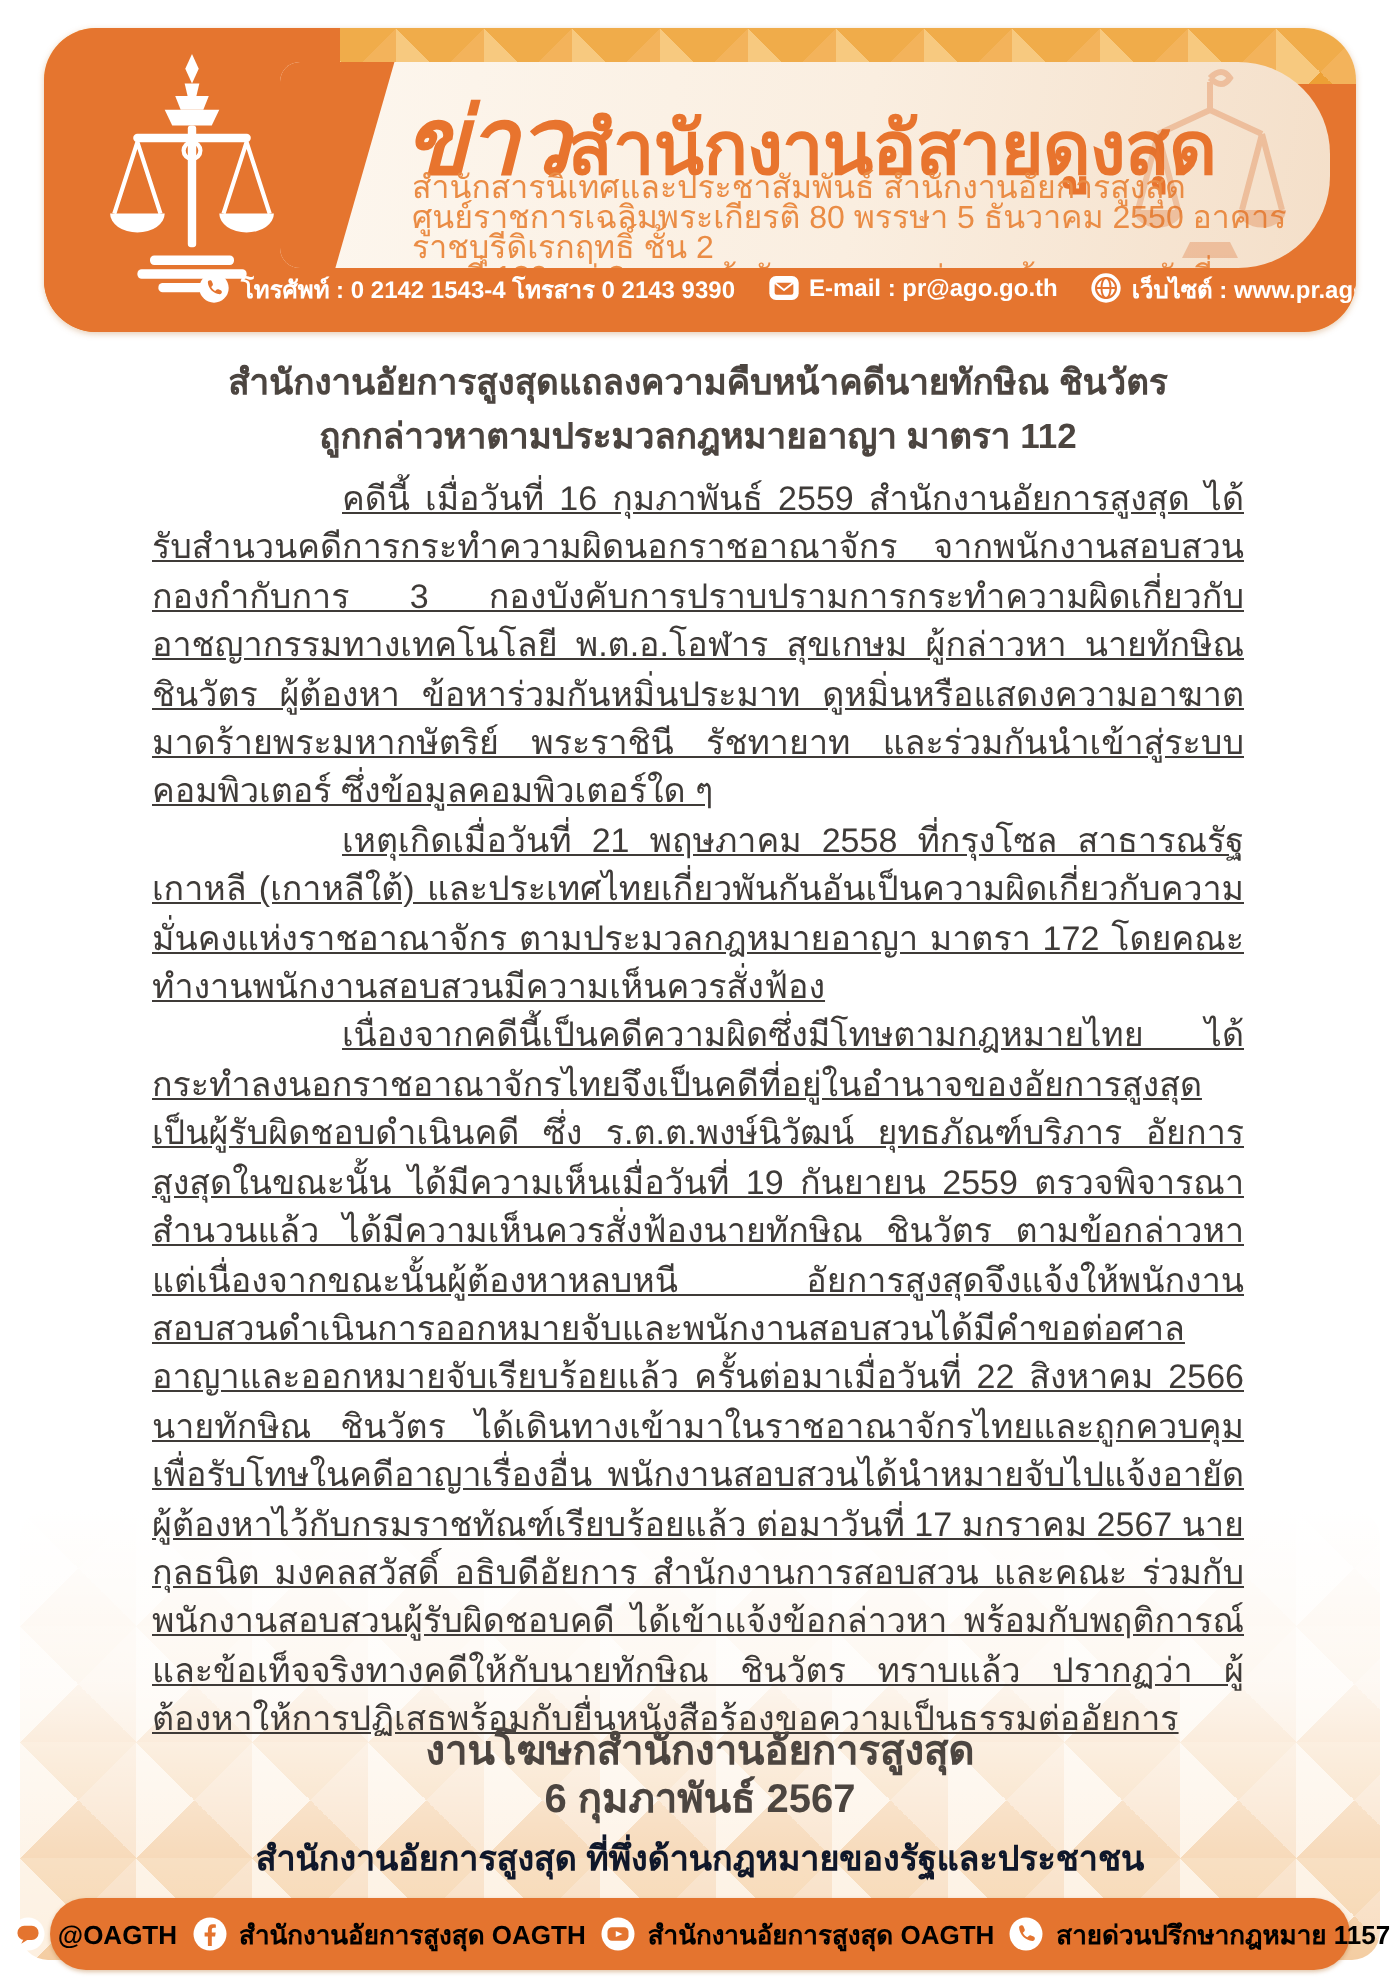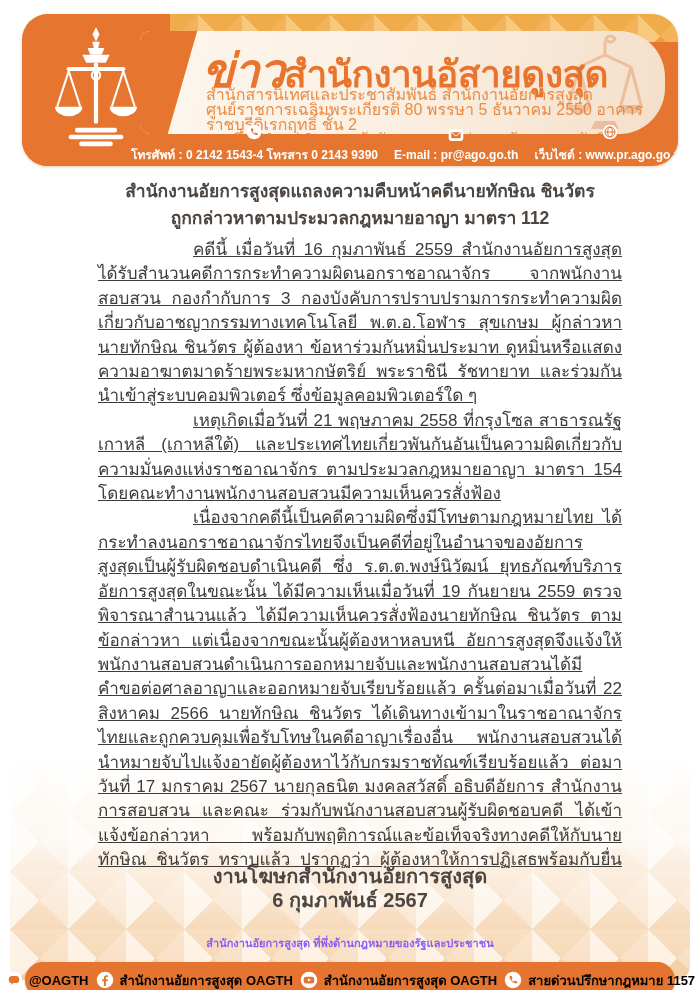--- a/index.html
+++ b/index.html
@@ -39,34 +39,34 @@
   .title-news{font-size:47px;font-weight:bold;font-style:italic;letter-spacing:-1px;}
   .title-org{font-size:37px;font-weight:bold;letter-spacing:-.5px;}
   .addr{position:absolute;left:66px;top:56px;color:#ea8c45;font-size:16px;line-height:15px;}
   .watermark{position:absolute;right:14px;top:2px;opacity:.30;}
   .watermark svg{width:92px;height:100px;}
   .contact-row{
     position:absolute;left:132px;right:16px;bottom:7px;height:30px;
     display:flex;align-items:center;justify-content:center;gap:16px;
     color:#ffffff;font-size:12px;font-weight:bold;white-space:nowrap;
   }
-  .contact-item{display:flex;align-items:center;gap:5px;flex-direction:column;}
+  .contact-item{display:flex;align-items:center;gap:5px;}
   .cicon{width:16px;height:16px;flex:0 0 auto;display:block;}
   
   .doc{
     position:absolute;left:0;right:0;top:170px;bottom:122px;
-    padding:8px 78px 0 98px;overflow:hidden;
+    padding:8px 78px 0 76px;overflow:hidden;
     color:#3f3b38;font-size:17px;line-height:24.4px;text-align:justify;
   }
   .headline{font-weight:bold;color:#4c4540;text-align:center;line-height:27px;font-size:17.5px;margin-bottom:6px;}
   .doc p{margin:0;text-indent:95px;text-decoration:underline;}
   
   .footer{position:absolute;left:0;right:0;bottom:14px;height:112px;text-align:center;}
   .signoff{font-weight:bold;color:#4c4540;font-size:20px;line-height:24px;}
-  .tagline{font-weight:bold;color:#8b5cf6;font-size:11px;line-height:24px;margin-top:19px;}
+  .tagline{font-weight:bold;color:#0f172a;font-size:17px;line-height:24px;margin-top:6px;}
   .social-bar{
     margin:7px 25px 0;height:36px;border-radius:18px;background:#e4742f;
     display:flex;align-items:center;justify-content:center;gap:7px;
     color:#000000;font-size:13px;font-weight:bold;white-space:nowrap;
     box-shadow:0 1px 2px rgba(180,110,40,.4);
   }
   .social-item{display:flex;align-items:center;gap:6px;}
   .sicon{width:18px;height:18px;display:block;}
 </style>
 </head>
@@ -164,21 +164,21 @@
       </span>
     </div>
   </div>
 
   <div class="doc">
     <div class="headline">
       <div>สำนักงานอัยการสูงสุดแถลงความคืบหน้าคดีนายทักษิณ ชินวัตร</div>
       <div>ถูกกล่าวหาตามประมวลกฎหมายอาญา มาตรา 112</div>
     </div>
     <p>คดีนี้ เมื่อวันที่ 16 กุมภาพันธ์ 2559 สำนักงานอัยการสูงสุด ได้รับสำนวนคดีการกระทำความผิดนอกราชอาณาจักร จากพนักงานสอบสวน กองกำกับการ 3 กองบังคับการปราบปรามการกระทำความผิดเกี่ยวกับอาชญากรรมทางเทคโนโลยี พ.ต.อ.โอฬาร สุขเกษม ผู้กล่าวหา นายทักษิณ ชินวัตร ผู้ต้องหา ข้อหาร่วมกันหมิ่นประมาท ดูหมิ่นหรือแสดงความอาฆาตมาดร้ายพระมหากษัตริย์ พระราชินี รัชทายาท และร่วมกันนำเข้าสู่ระบบคอมพิวเตอร์ ซึ่งข้อมูลคอมพิวเตอร์ใด ๆ</p>
-    <p>เหตุเกิดเมื่อวันที่ 21 พฤษภาคม 2558 ที่กรุงโซล สาธารณรัฐเกาหลี (เกาหลีใต้) และประเทศไทยเกี่ยวพันกันอันเป็นความผิดเกี่ยวกับความมั่นคงแห่งราชอาณาจักร ตามประมวลกฎหมายอาญา มาตรา 154 โดยคณะทำงานพนักงานสอบสวนมีความเห็นควรสั่งฟ้อง</p>
+    <p>เหตุเกิดเมื่อวันที่ 21 พฤษภาคม 2558 ที่กรุงโซล สาธารณรัฐเกาหลี (เกาหลีใต้) และประเทศไทยเกี่ยวพันกันอันเป็นความผิดเกี่ยวกับความมั่นคงแห่งราชอาณาจักร ตามประมวลกฎหมายอาญา มาตรา 172 โดยคณะทำงานพนักงานสอบสวนมีความเห็นควรสั่งฟ้อง</p>
     <p>เนื่องจากคดีนี้เป็นคดีความผิดซึ่งมีโทษตามกฎหมายไทย ได้กระทำลงนอกราชอาณาจักรไทยจึงเป็นคดีที่อยู่ในอำนาจของอัยการสูงสุดเป็นผู้รับผิดชอบดำเนินคดี ซึ่ง ร.ต.ต.พงษ์นิวัฒน์ ยุทธภัณฑ์บริภาร อัยการสูงสุดในขณะนั้น ได้มีความเห็นเมื่อวันที่ 19 กันยายน 2559 ตรวจพิจารณาสำนวนแล้ว ได้มีความเห็นควรสั่งฟ้องนายทักษิณ ชินวัตร ตามข้อกล่าวหา แต่เนื่องจากขณะนั้นผู้ต้องหาหลบหนี อัยการสูงสุดจึงแจ้งให้พนักงานสอบสวนดำเนินการออกหมายจับและพนักงานสอบสวนได้มีคำขอต่อศาลอาญาและออกหมายจับเรียบร้อยแล้ว ครั้นต่อมาเมื่อวันที่ 22 สิงหาคม 2566 นายทักษิณ ชินวัตร ได้เดินทางเข้ามาในราชอาณาจักรไทยและถูกควบคุมเพื่อรับโทษในคดีอาญาเรื่องอื่น พนักงานสอบสวนได้นำหมายจับไปแจ้งอายัดผู้ต้องหาไว้กับกรมราชทัณฑ์เรียบร้อยแล้ว ต่อมาวันที่ 17 มกราคม 2567 นายกุลธนิต มงคลสวัสดิ์ อธิบดีอัยการ สำนักงานการสอบสวน และคณะ ร่วมกับพนักงานสอบสวนผู้รับผิดชอบคดี ได้เข้าแจ้งข้อกล่าวหา พร้อมกับพฤติการณ์และข้อเท็จจริงทางคดีให้กับนายทักษิณ ชินวัตร ทราบแล้ว ปรากฏว่า ผู้ต้องหาให้การปฏิเสธพร้อมกับยื่นหนังสือร้องขอความเป็นธรรมต่ออัยการสูงสุด ซึ่งอธิบดีอัยการ สำนักงานการสอบสวน ได้ส่งบันทึกคำให้การชั้นสอบสวน และหนังสือร้องขอความเป็นธรรมของผู้ต้องหาให้กับพนักงานอัยการผู้รับผิดชอบดำเนินคดี ประกอบสำนวนเพื่อส่งให้กับอัยการสูงสุดพิจารณา ขณะนี้สำนวนคดีอยู่ระหว่างการพิจารณาของสำนักงานคดีกิจการอัยการสูงสุด ตรวจพิจารณาและทำความเห็นเบื้องต้นเสนออัยการสูงสุดเพื่อพิจารณามีความเห็นและคำสั่งทางคดีต่อไป</p>
 
   </div>
 
   <div class="footer">
     <div class="signoff">งานโฆษกสำนักงานอัยการสูงสุด</div>
     <div class="signoff">6 กุมภาพันธ์ 2567</div>
     <div class="tagline">สำนักงานอัยการสูงสุด ที่พึ่งด้านกฎหมายของรัฐและประชาชน</div>
 
     <div class="social-bar">

